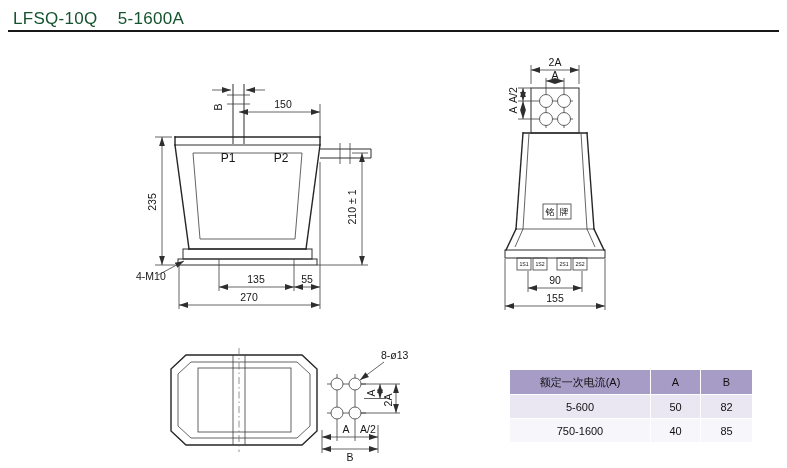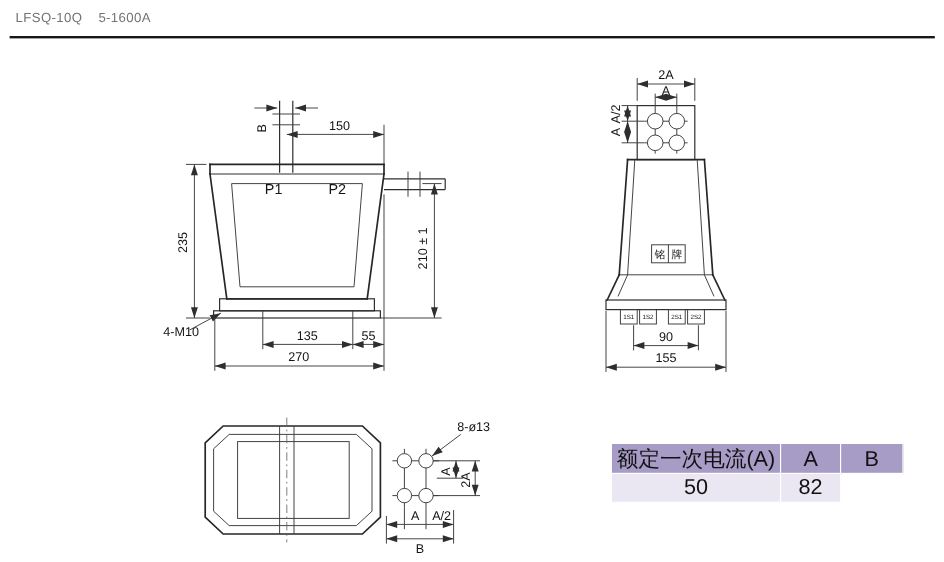--- a/index.html
+++ b/index.html
@@ -1,38 +1,38 @@
 <!DOCTYPE html>
 <html><head>
 <meta charset="utf-8">
 <style>
   * { margin:0; padding:0; box-sizing:border-box; }
   html,body { width:787px; height:468px; background:#ffffff; }
   body { font-family:"Liberation Sans", sans-serif; position:relative; overflow:hidden; }
   .page { position:absolute; inset:0; background:#ffffff; }
-  .title { position:absolute; left:13px; top:9px; font-size:11px; color:#737373; white-space:pre; letter-spacing:.3px; }
+  .title { position:absolute; left:13px; top:9px; font-size:17px; color:#14532d; white-space:pre; letter-spacing:.3px; }
   .rule { position:absolute; left:8px; right:8px; top:30px; height:2px; background:#181818; }
   svg.drawing { position:absolute; left:0; top:0; }
 
   
   .ol { stroke:#262626; stroke-width:1.4; fill:none; stroke-linecap:square; }
   .ml { stroke:#2e2e2e; stroke-width:1; fill:none; }
   .tl { stroke:#3c3c3c; stroke-width:.8; fill:none; }
   .dl { stroke:#3f3f3f; stroke-width:.8; fill:none; }
   .cl { stroke:#666; stroke-width:.7; fill:none; stroke-dasharray:7 3 1.5 3; }
   .wf { fill:#ffffff; }
   text { fill:#151515; font-family:"Liberation Sans", sans-serif; }
   .t10 { font-size:10.5px; }
   .t12 { font-size:12px; }
   .t9  { font-size:9px; }
   .t5  { font-size:5.2px; }
   .mid { text-anchor:middle; }
 
   
-  .spec-table { position:absolute; left:510px; top:370px; width:243px; font-size:18px; color:#111; }
+  .spec-table { position:absolute; left:510px; top:370px; width:243px; font-size:11px; color:#111; }
   .spec-table .row { display:grid; grid-template-columns:141px 50px 52px; }
   .spec-table .cell { display:flex; align-items:center; justify-content:center;
                       border-right:1px solid #fff; border-bottom:1px solid #fff; height:24px; }
   .spec-table .head .cell { background:#a79cc6; height:25px; }
   .spec-table .r1 .cell { background:#eae7f2; }
   .spec-table .r2 .cell { background:#f7f6fb; }
 </style>
 </head>
 <body>
 
@@ -258,18 +258,24 @@
     </g>
   </svg>
 
   <div class="spec-table">
     <div class="row head">
       <div class="cell">额定一次电流(A)</div>
       <div class="cell">A</div>
       <div class="cell">B</div>
     </div>
     <div class="row r1">
+      <div class="cell">5-600</div>
       <div class="cell">50</div>
       <div class="cell">82</div>
     </div>
+    <div class="row r2">
+      <div class="cell">750-1600</div>
+      <div class="cell">40</div>
+      <div class="cell">85</div>
+    </div>
   </div>
 
 </div>
 
 </body></html>

